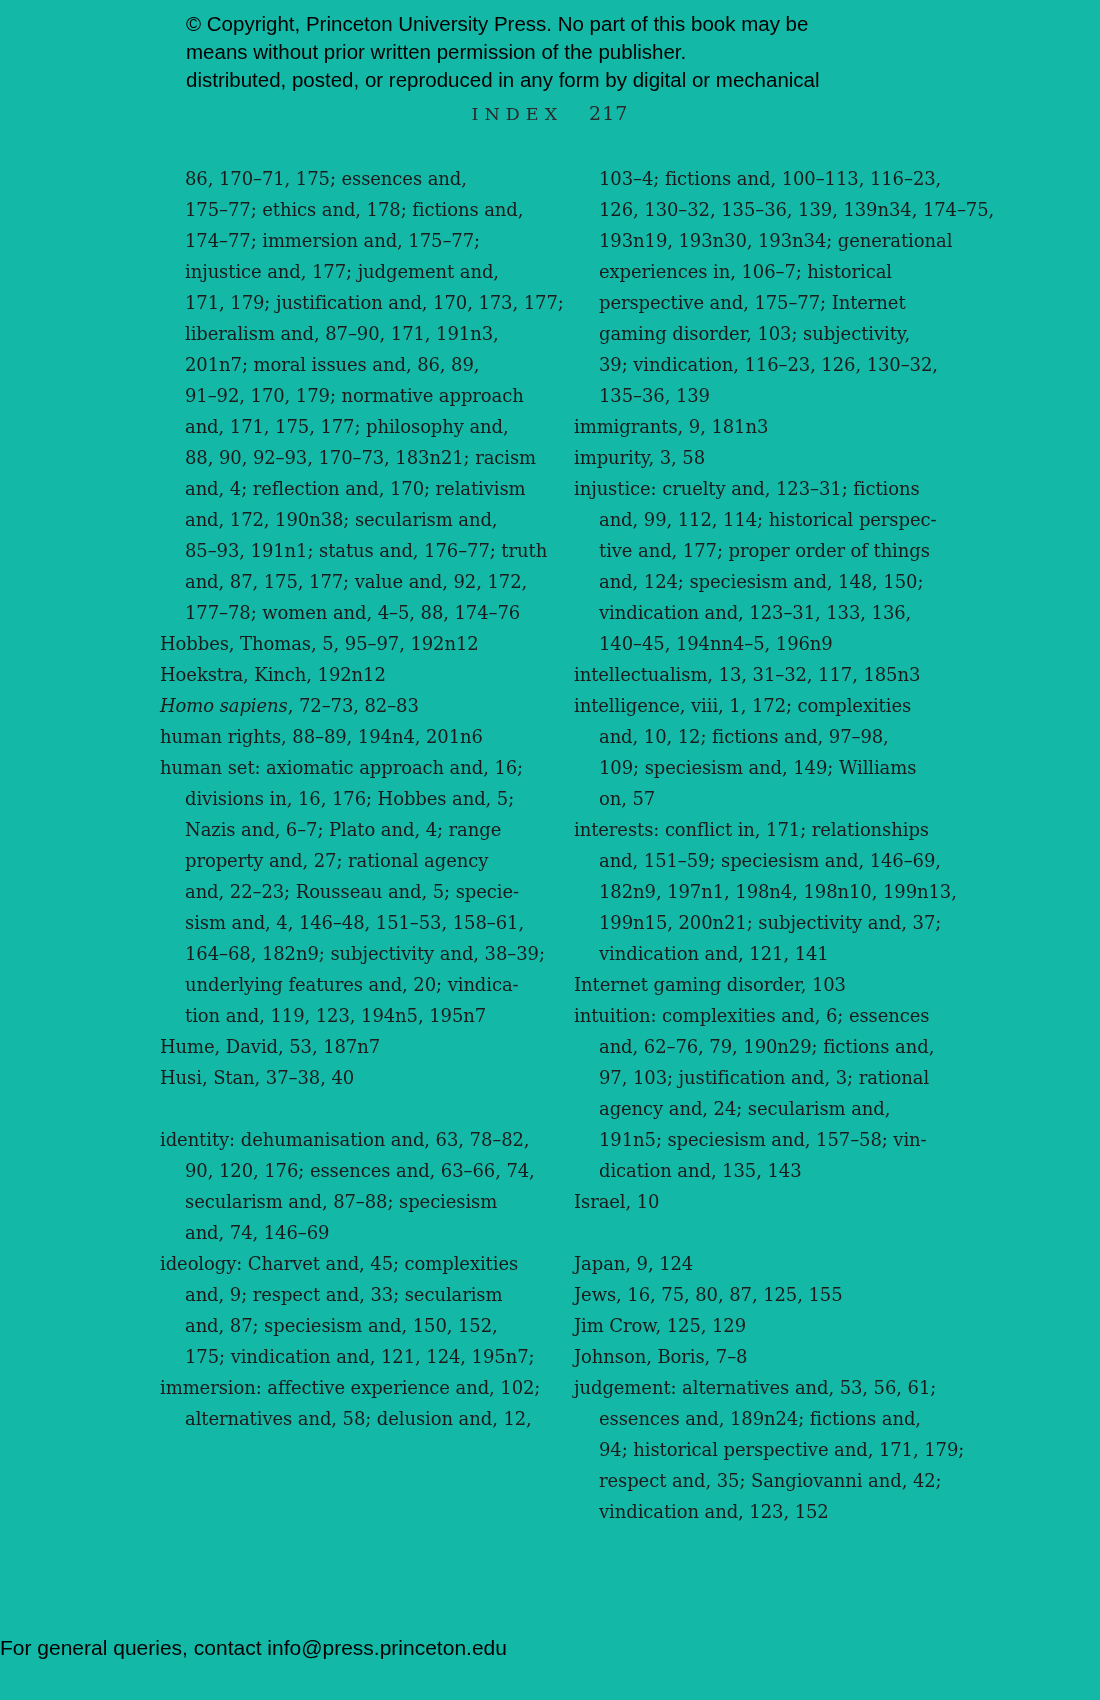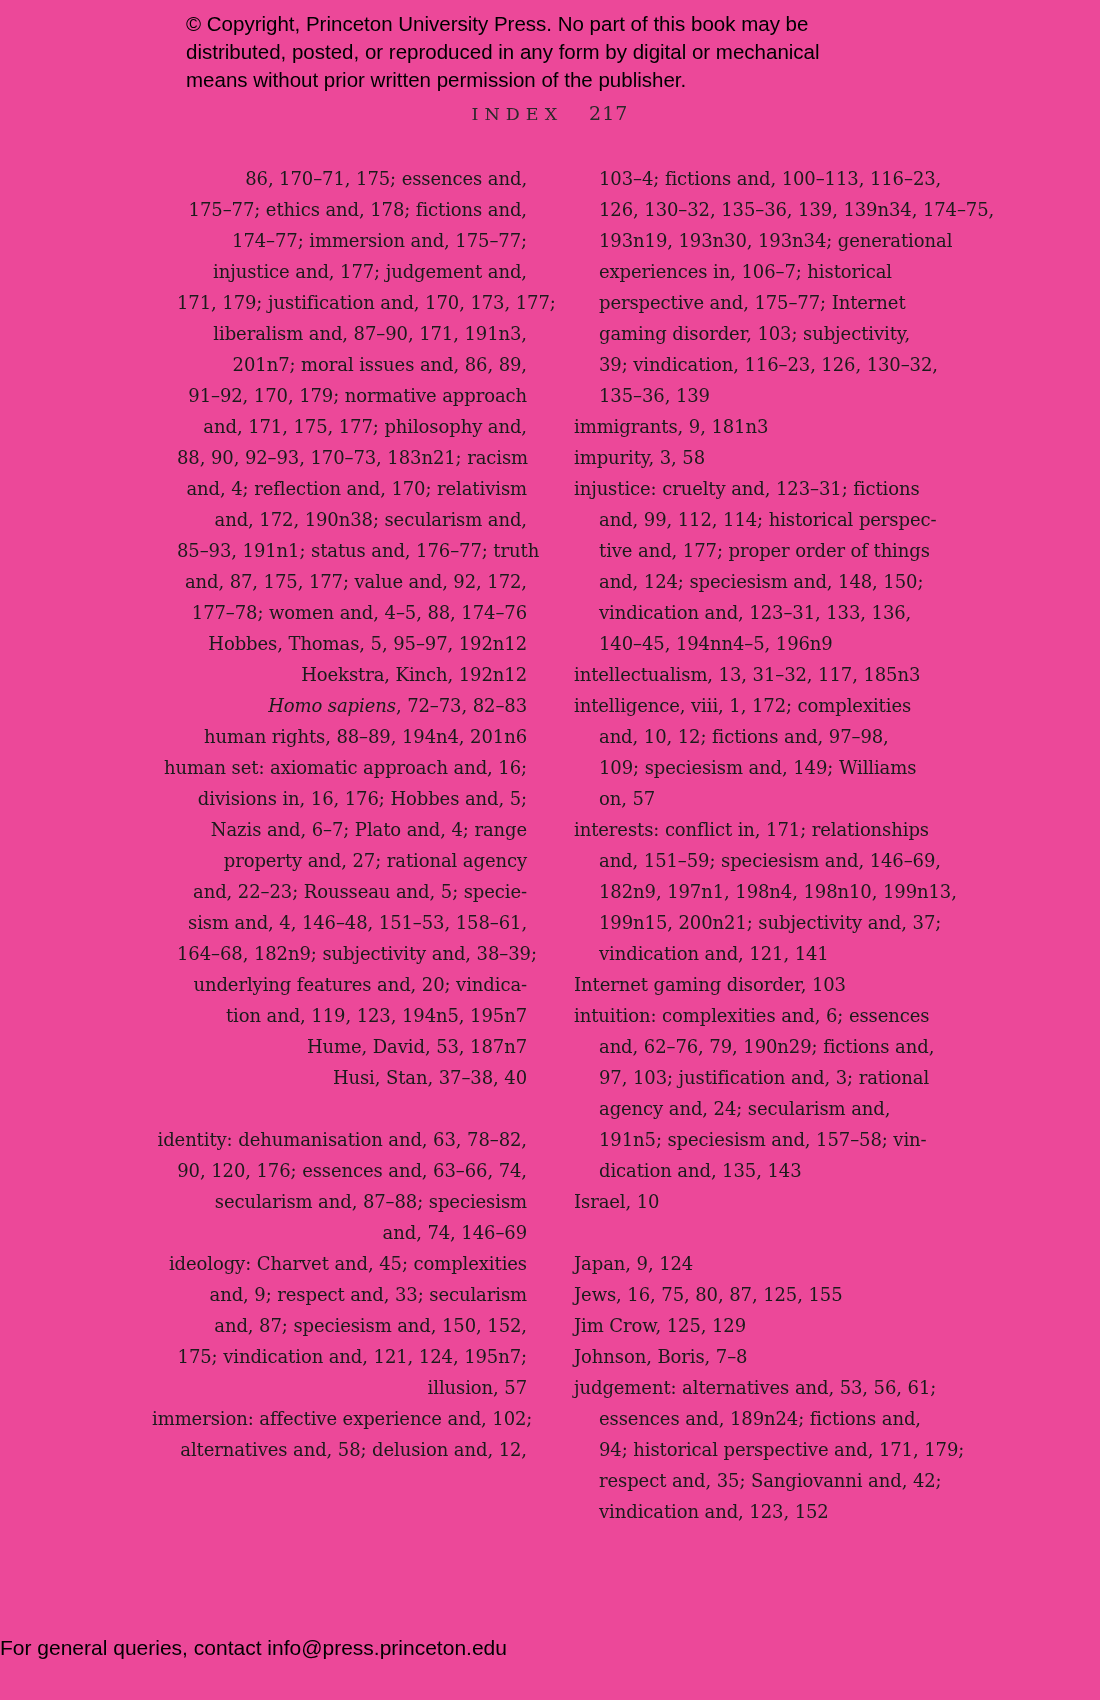--- a/index.html
+++ b/index.html
@@ -9,21 +9,21 @@
     background: #ffffff;
     position: relative;
     font-family: "DejaVu Serif", serif;
     color: #1b1b1b;
   }
   .page {
     position: absolute;
     inset: 0;
     width: 1100px;
     height: 1700px;
-    background: #ec4899;
+    background: #14b8a6;
     overflow: hidden;
   }
   .copyright {
     position: absolute;
     left: 186px;
     top: 10px;
     font-family: "Liberation Sans", sans-serif;
     font-size: 20.5px;
     line-height: 28px;
     color: #000000;
@@ -51,21 +51,21 @@
   .columns {
     position: absolute;
     top: 163px;
     left: 0;
     width: 1100px;
   }
   .col {
     position: absolute;
     top: 0;
   }
-  .col-left  { left: 152px; width: 375px; text-align: right; }
+  .col-left  { left: 160px; width: 375px; }
   .col-right { left: 574px; width: 375px; }
   .line {
     height: 31px;
     line-height: 31px;
     font-size: 18px;
     letter-spacing: -0.1px;
     white-space: nowrap;
     color: #1b1b1b;
   }
   .line.cont  { padding-left: 25px; }
@@ -82,22 +82,22 @@
     color: #000000;
   }
 </style>
 </head>
 <body>
 
 <div class="page">
 
   <div class="copyright">
     <div>© Copyright, Princeton University Press. No part of this book may be</div>
+    <div>means without prior written permission of the publisher.</div>
     <div>distributed, posted, or reproduced in any form by digital or mechanical</div>
-    <div>means without prior written permission of the publisher.</div>
   </div>
 
   <div class="running-head">
     <span class="title">INDEX</span><span class="pagenum">217</span>
   </div>
 
   <div class="columns">
     <div class="col col-left" id="col-left">
         <div class="line cont">86, 170–71, 175; essences and,</div>
         <div class="line cont">175–77; ethics and, 178; fictions and,</div>
@@ -131,21 +131,20 @@
         <div class="line main">Husi, Stan, 37–38, 40</div>
         <div class="line blank">&nbsp;</div>
         <div class="line main">identity: dehumanisation and, 63, 78–82,</div>
         <div class="line cont">90, 120, 176; essences and, 63–66, 74,</div>
         <div class="line cont">secularism and, 87–88; speciesism</div>
         <div class="line cont">and, 74, 146–69</div>
         <div class="line main">ideology: Charvet and, 45; complexities</div>
         <div class="line cont">and, 9; respect and, 33; secularism</div>
         <div class="line cont">and, 87; speciesism and, 150, 152,</div>
         <div class="line cont">175; vindication and, 121, 124, 195n7;</div>
-        <div class="line main">illusion, 57</div>
         <div class="line main">immersion: affective experience and, 102;</div>
         <div class="line cont">alternatives and, 58; delusion and, 12,</div>
       </div>
     <div class="col col-right" id="col-right">
         <div class="line cont">103–4; fictions and, 100–113, 116–23,</div>
         <div class="line cont">126, 130–32, 135–36, 139, 139n34, 174–75,</div>
         <div class="line cont">193n19, 193n30, 193n34; generational</div>
         <div class="line cont">experiences in, 106–7; historical</div>
         <div class="line cont">perspective and, 175–77; Internet</div>
         <div class="line cont">gaming disorder, 103; subjectivity,</div>

